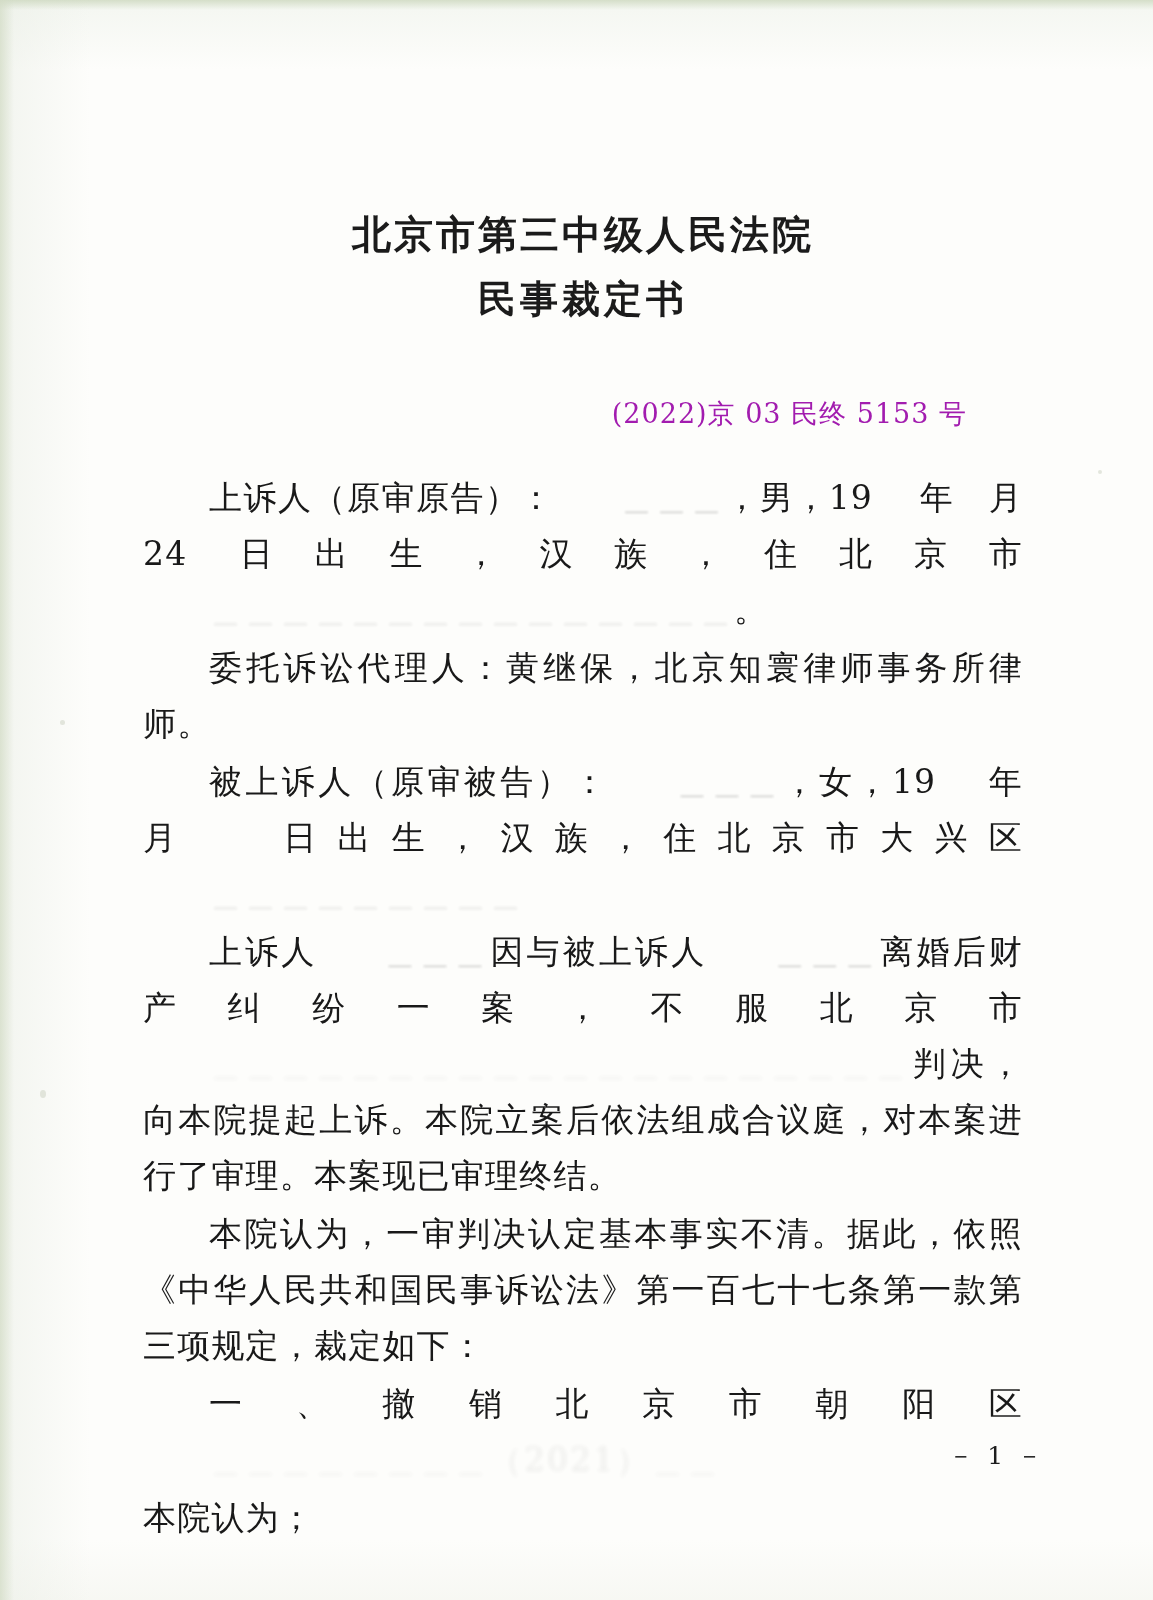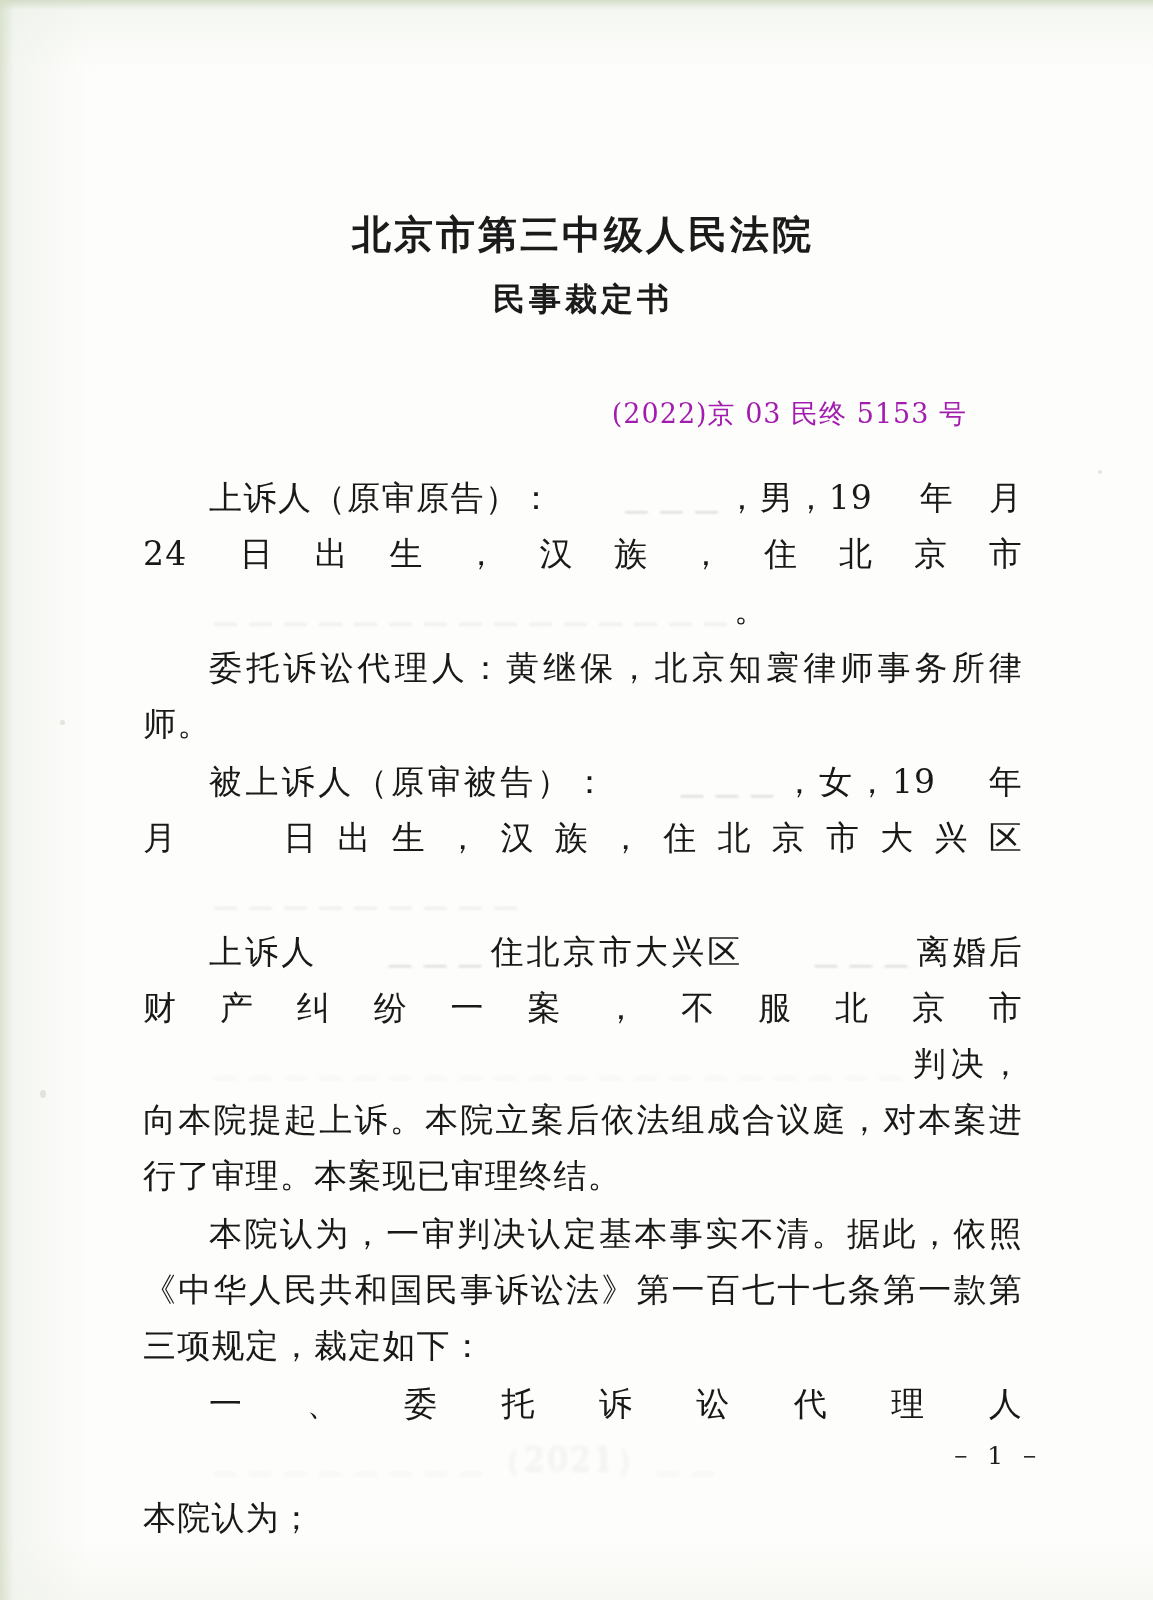--- a/index.html
+++ b/index.html
@@ -60,21 +60,21 @@
     letter-spacing: 2px;
   }
   .title-line1 {
     margin-top: 210px;
     font-size: 39px;
     line-height: 48px;
     letter-spacing: 3px;
   }
   .title-line2 {
     margin-top: 18px;
-    font-size: 32px;
+    font-size: 38px;
     line-height: 46px;
     letter-spacing: 4px;
   }
 
   .case-number {
     margin-top: 74px;
     text-align: right;
     padding-right: 56px;
     font-size: 27px;
     letter-spacing: 1px;
@@ -155,25 +155,25 @@
     <div class="case-number">(2022)京 03 民终 5153 号</div>
 
     <div class="body-block">
 
       <p class="para"><span>上诉人（原审原告）：</span><span class="redact">＿＿＿</span><span>，男，19　 年　月 24 日出生，汉族，住北京市</span><span class="redact faint">＿＿＿＿＿＿＿＿＿＿＿＿＿＿＿</span><span>。</span></p>
 
       <p class="para">委托诉讼代理人：黄继保，北京知寰律师事务所律师。</p>
 
       <p class="para"><span>被上诉人（原审被告）：</span><span class="redact">＿＿＿</span><span>，女，19　 年 月　 日出生，汉族，住北京市大兴区</span><span class="redact faint">＿＿＿＿＿＿＿＿＿</span></p>
 
-      <p class="para"><span>上诉人</span><span class="redact">＿＿＿</span><span>住北京市大兴区</span><span class="redact">＿＿＿</span><span>离婚后财产纠纷一案，不服北京市</span><span class="redact ghost">＿＿＿＿＿＿＿＿＿＿＿＿＿＿＿＿＿＿＿＿</span><span>判决，向本院提起上诉。本院立案后依法组成合议庭，对本案进行了审理。本案现已审理终结。</span></p>
+      <p class="para"><span>上诉人</span><span class="redact">＿＿＿</span><span>因与被上诉人</span><span class="redact">＿＿＿</span><span>离婚后财产纠纷一案，不服北京市</span><span class="redact ghost">＿＿＿＿＿＿＿＿＿＿＿＿＿＿＿＿＿＿＿＿</span><span>判决，向本院提起上诉。本院立案后依法组成合议庭，对本案进行了审理。本案现已审理终结。</span></p>
 
       <p class="para">本院认为，一审判决认定基本事实不清。据此，依照《中华人民共和国民事诉讼法》第一百七十七条第一款第三项规定，裁定如下：</p>
 
-      <p class="para"><span>一、委托诉讼代理人</span><span class="redact ghost">＿＿＿＿＿＿＿＿（2021）＿＿</span></p>
+      <p class="para"><span>一、撤销北京市朝阳区</span><span class="redact ghost">＿＿＿＿＿＿＿＿（2021）＿＿</span></p>
       <p class="para no-indent">本院认为；</p>
 
 
     </div>
   </div>
 
   <div class="page-number">－ 1 －</div>
 </div>
 
 </body></html>

